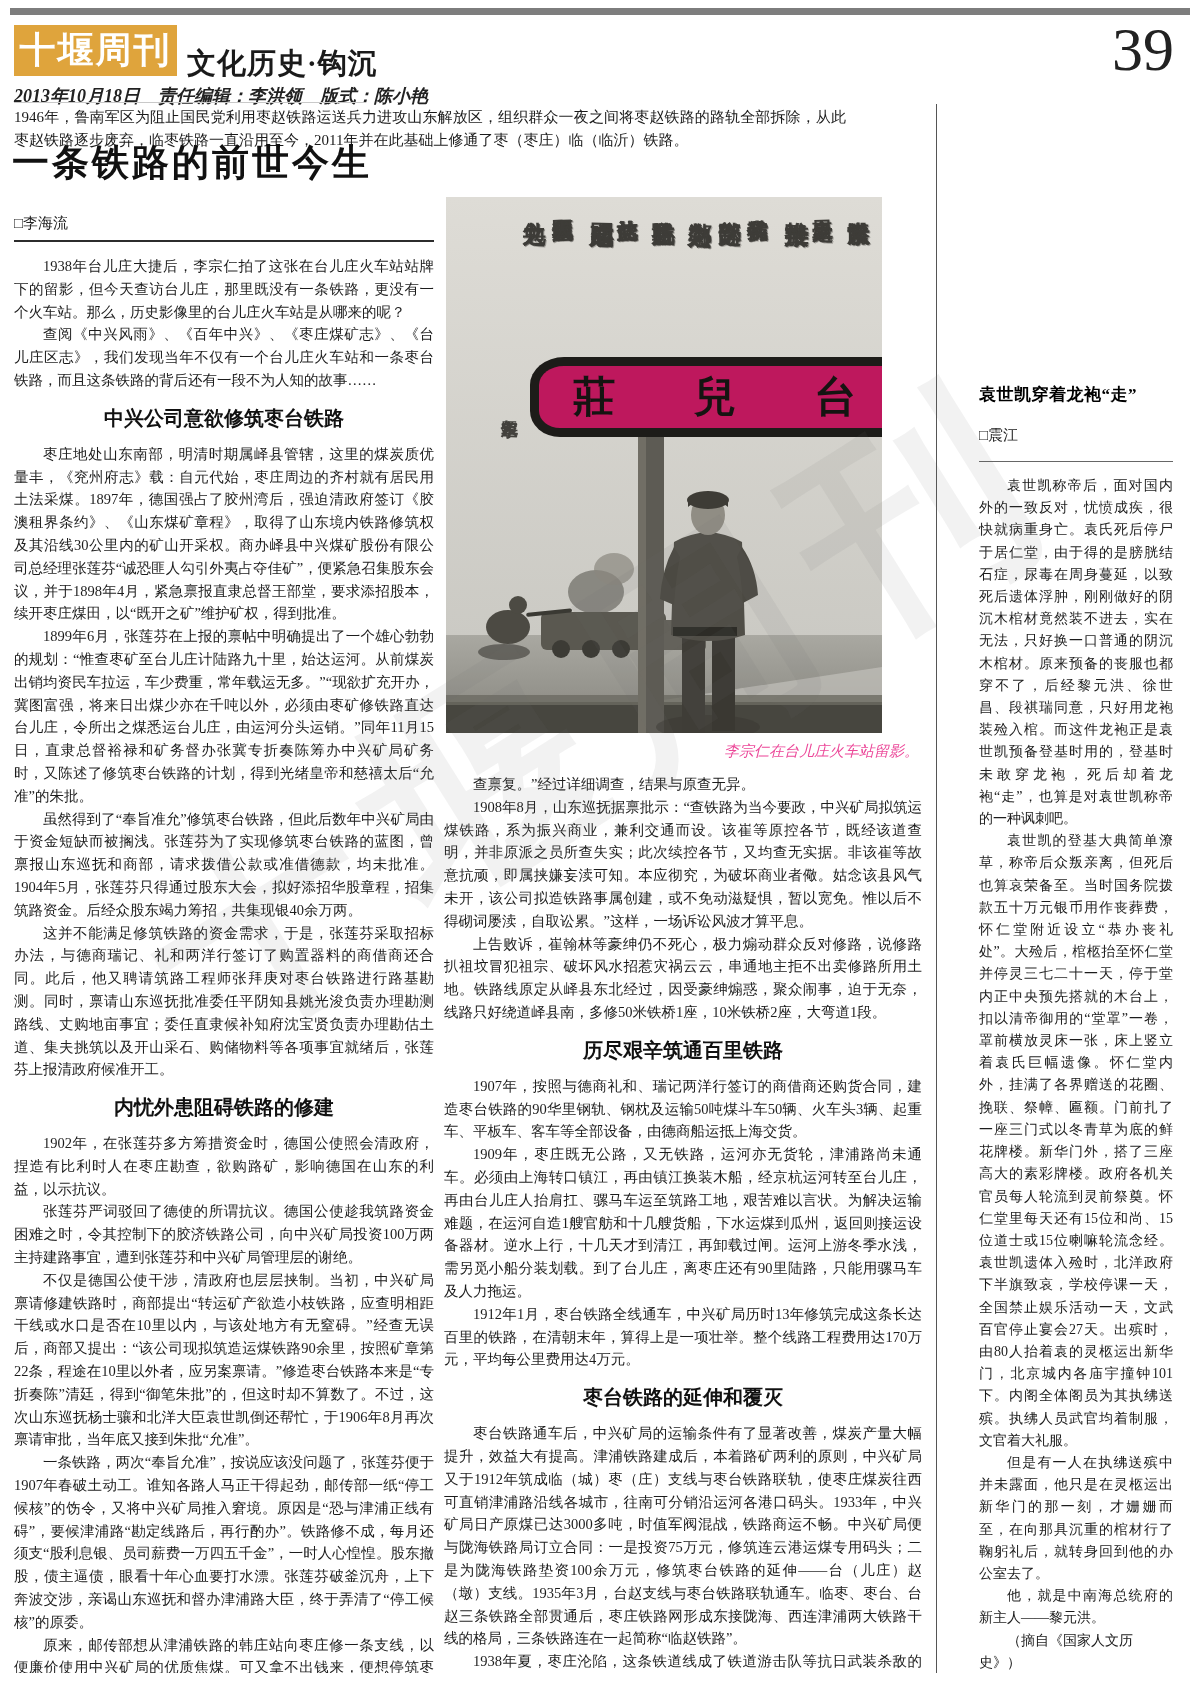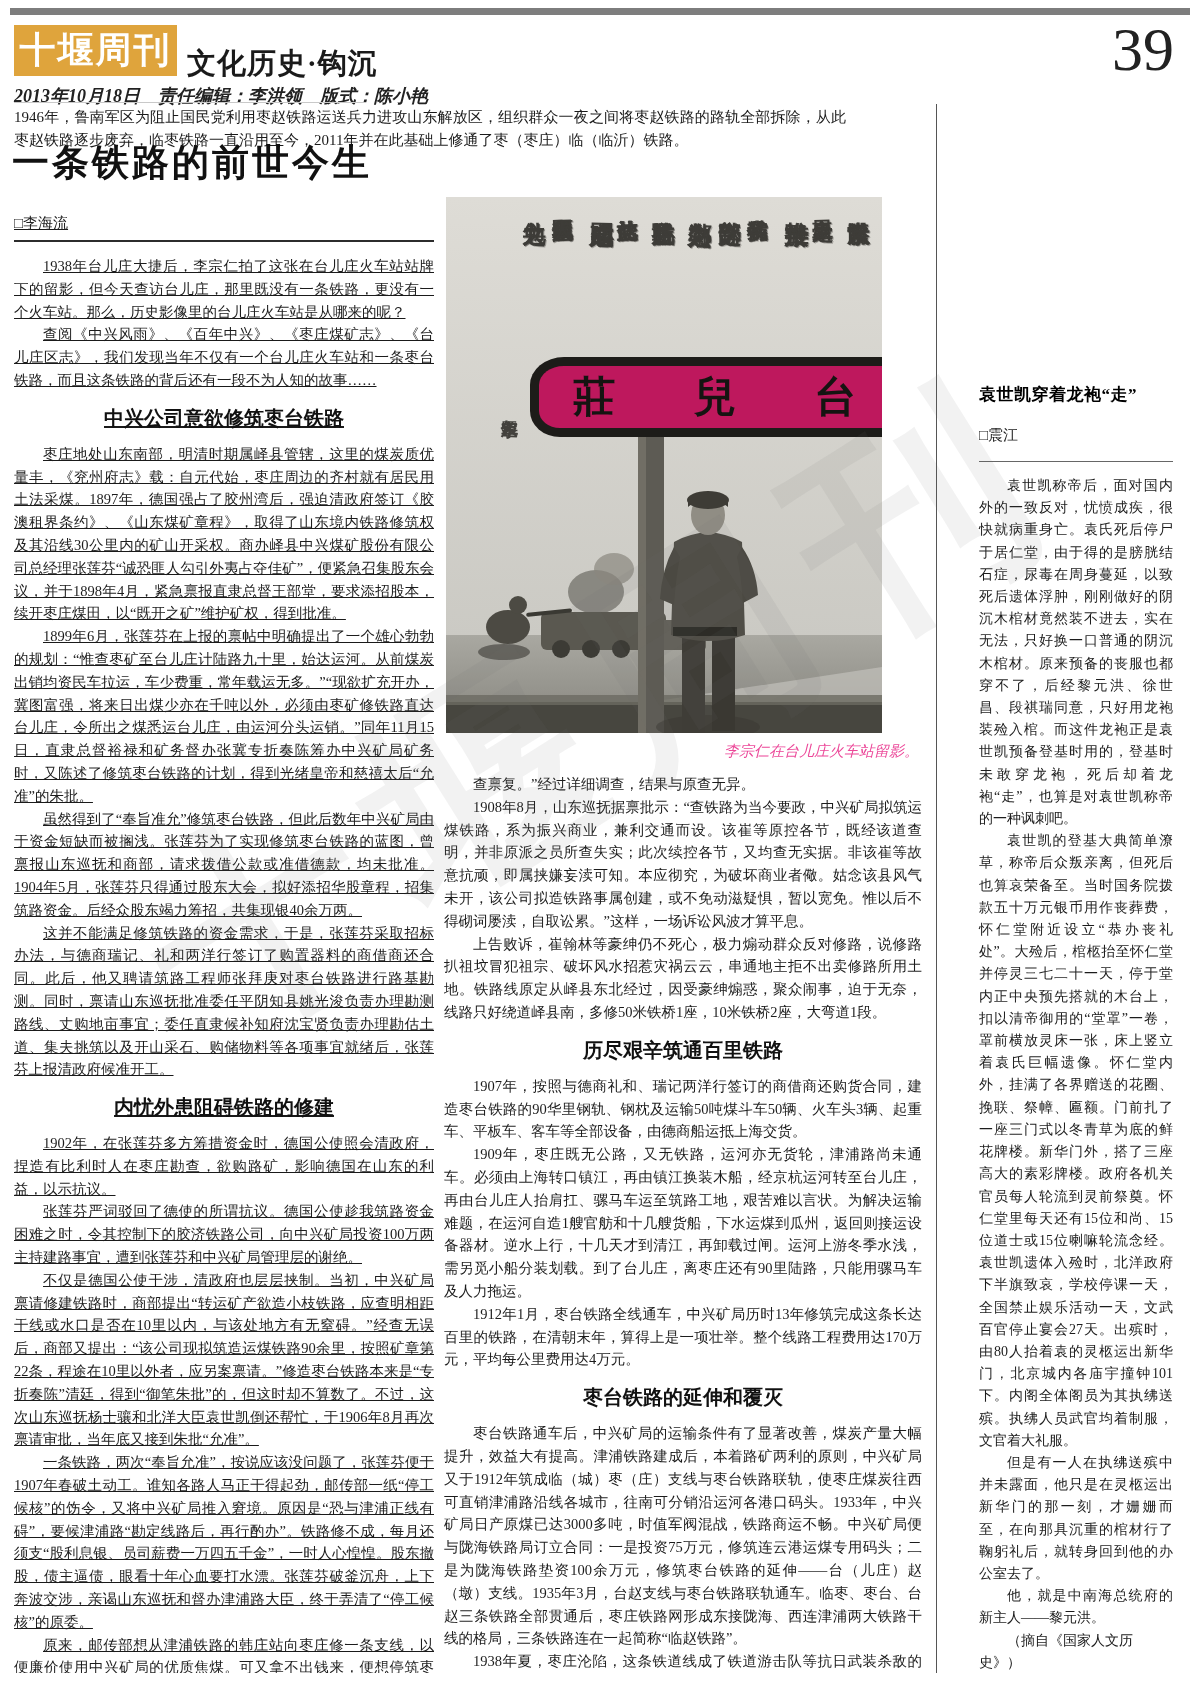--- a/index.html
+++ b/index.html
@@ -12,21 +12,21 @@
             color:#fff;font-size:36px;font-weight:bold;letter-spacing:2px;}
   .section-title{left:187px;top:44px;font-size:29px;font-weight:bold;letter-spacing:1px;}
   .page-num{left:1112px;top:14px;font-size:62px;color:#222;}
   .date-line{left:14px;top:84px;font-size:18px;font-style:italic;font-weight:bold;color:#222;}
   .date-rule{left:14px;top:102px;width:352px;height:0;border-top:1px solid #c9c9c9;}
   
   .lead{left:14px;top:106px;width:832px;font-size:15px;line-height:22.5px;text-align:justify;}
   .headline{left:12px;top:138px;font-size:37px;font-weight:900;letter-spacing:3px;color:#111;}
   .v-divider{left:936px;top:104px;width:0;height:1592px;border-left:1.5px solid #555;}
   
-  .col-left{left:14px;top:214px;width:420px;height:1484px;overflow:hidden;text-decoration:underline;}
+  .col-left{left:14px;top:214px;width:420px;height:1484px;overflow:hidden;}
   .byline{font-size:15px;color:#222;padding-bottom:7px;border-bottom:2px solid #2c2c2c;margin-bottom:13px;}
   .col-para{font-size:14.5px;line-height:22.8px;text-align:justify;text-indent:2em;margin:0;color:#1c1c1c;}
   .col-heading{font-size:20px;font-weight:bold;text-align:center;margin:13px 0 11px;color:#111;}
   .col-mid{left:444px;top:197px;width:478px;height:1506px;overflow:hidden;}
   .mid-text{height:926px;overflow:hidden;}
   .caption{text-align:right;font-style:italic;font-size:15px;margin:9px 3px 12px 0;color:#ec4899;}
   
   .photo{position:relative;width:436px;height:536px;margin-left:2px;background:#d6d5d0;overflow:hidden;}
   .photo svg{position:absolute;left:0;top:0;}
   .callig{position:absolute;left:10px;right:12px;top:6px;height:300px;display:flex;

